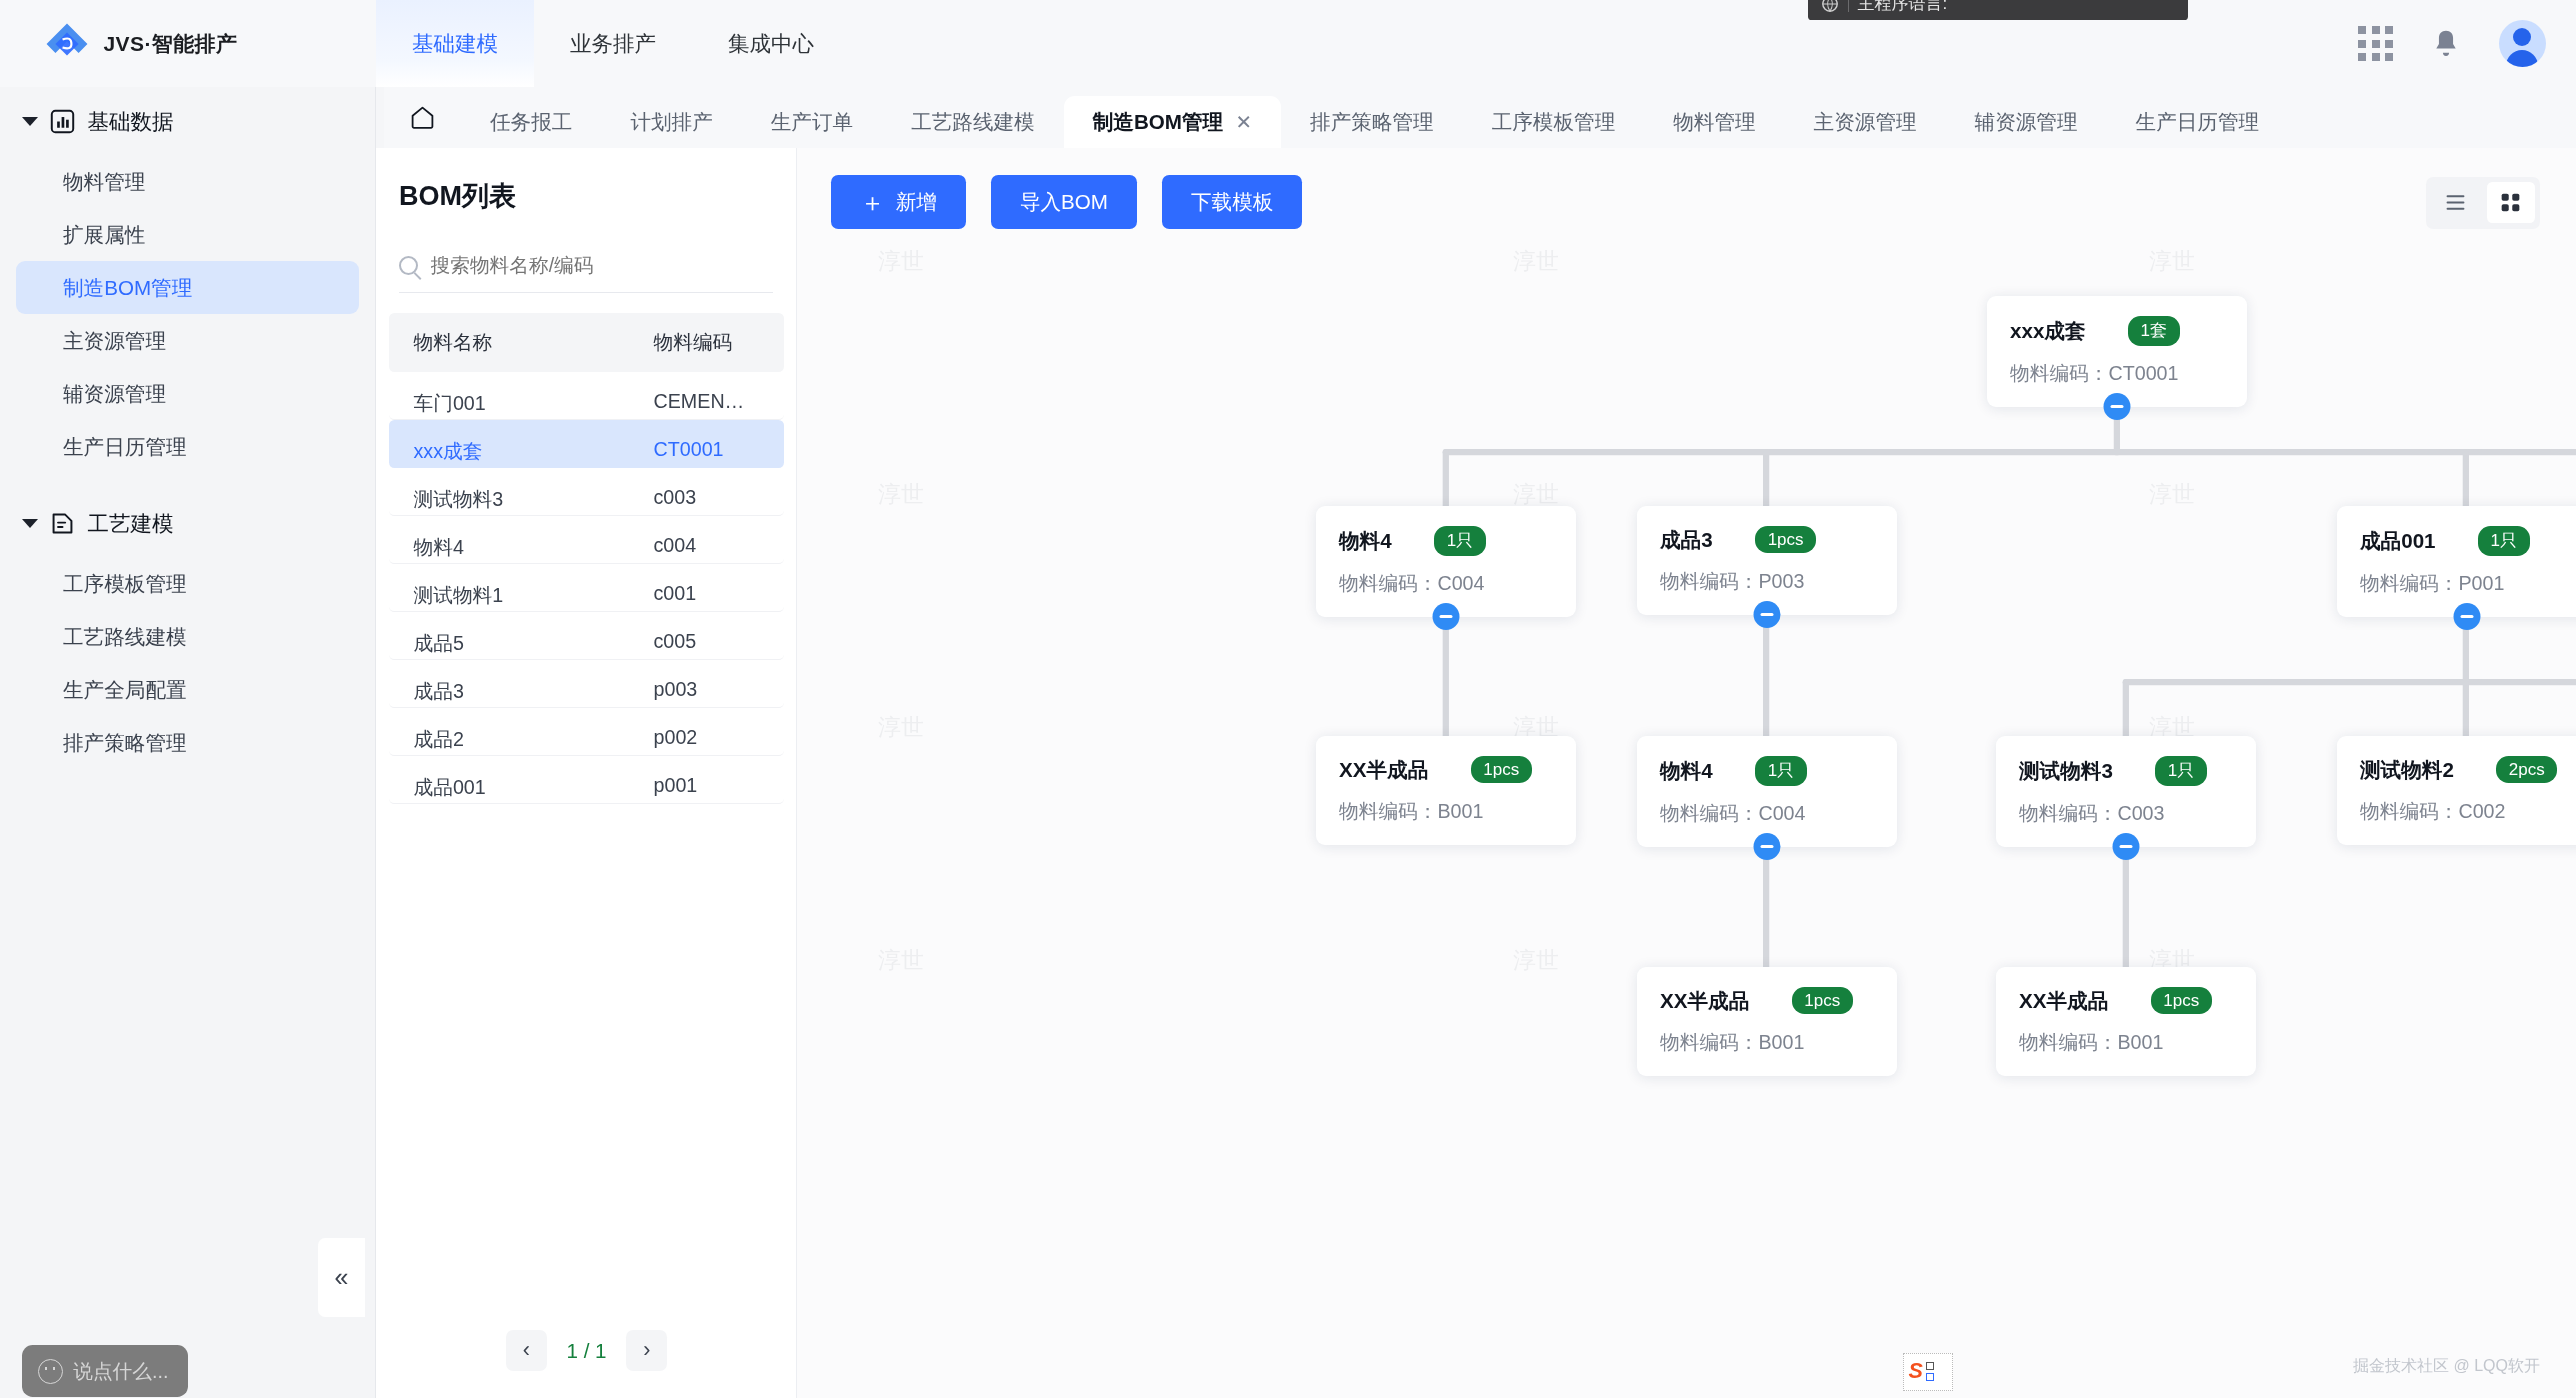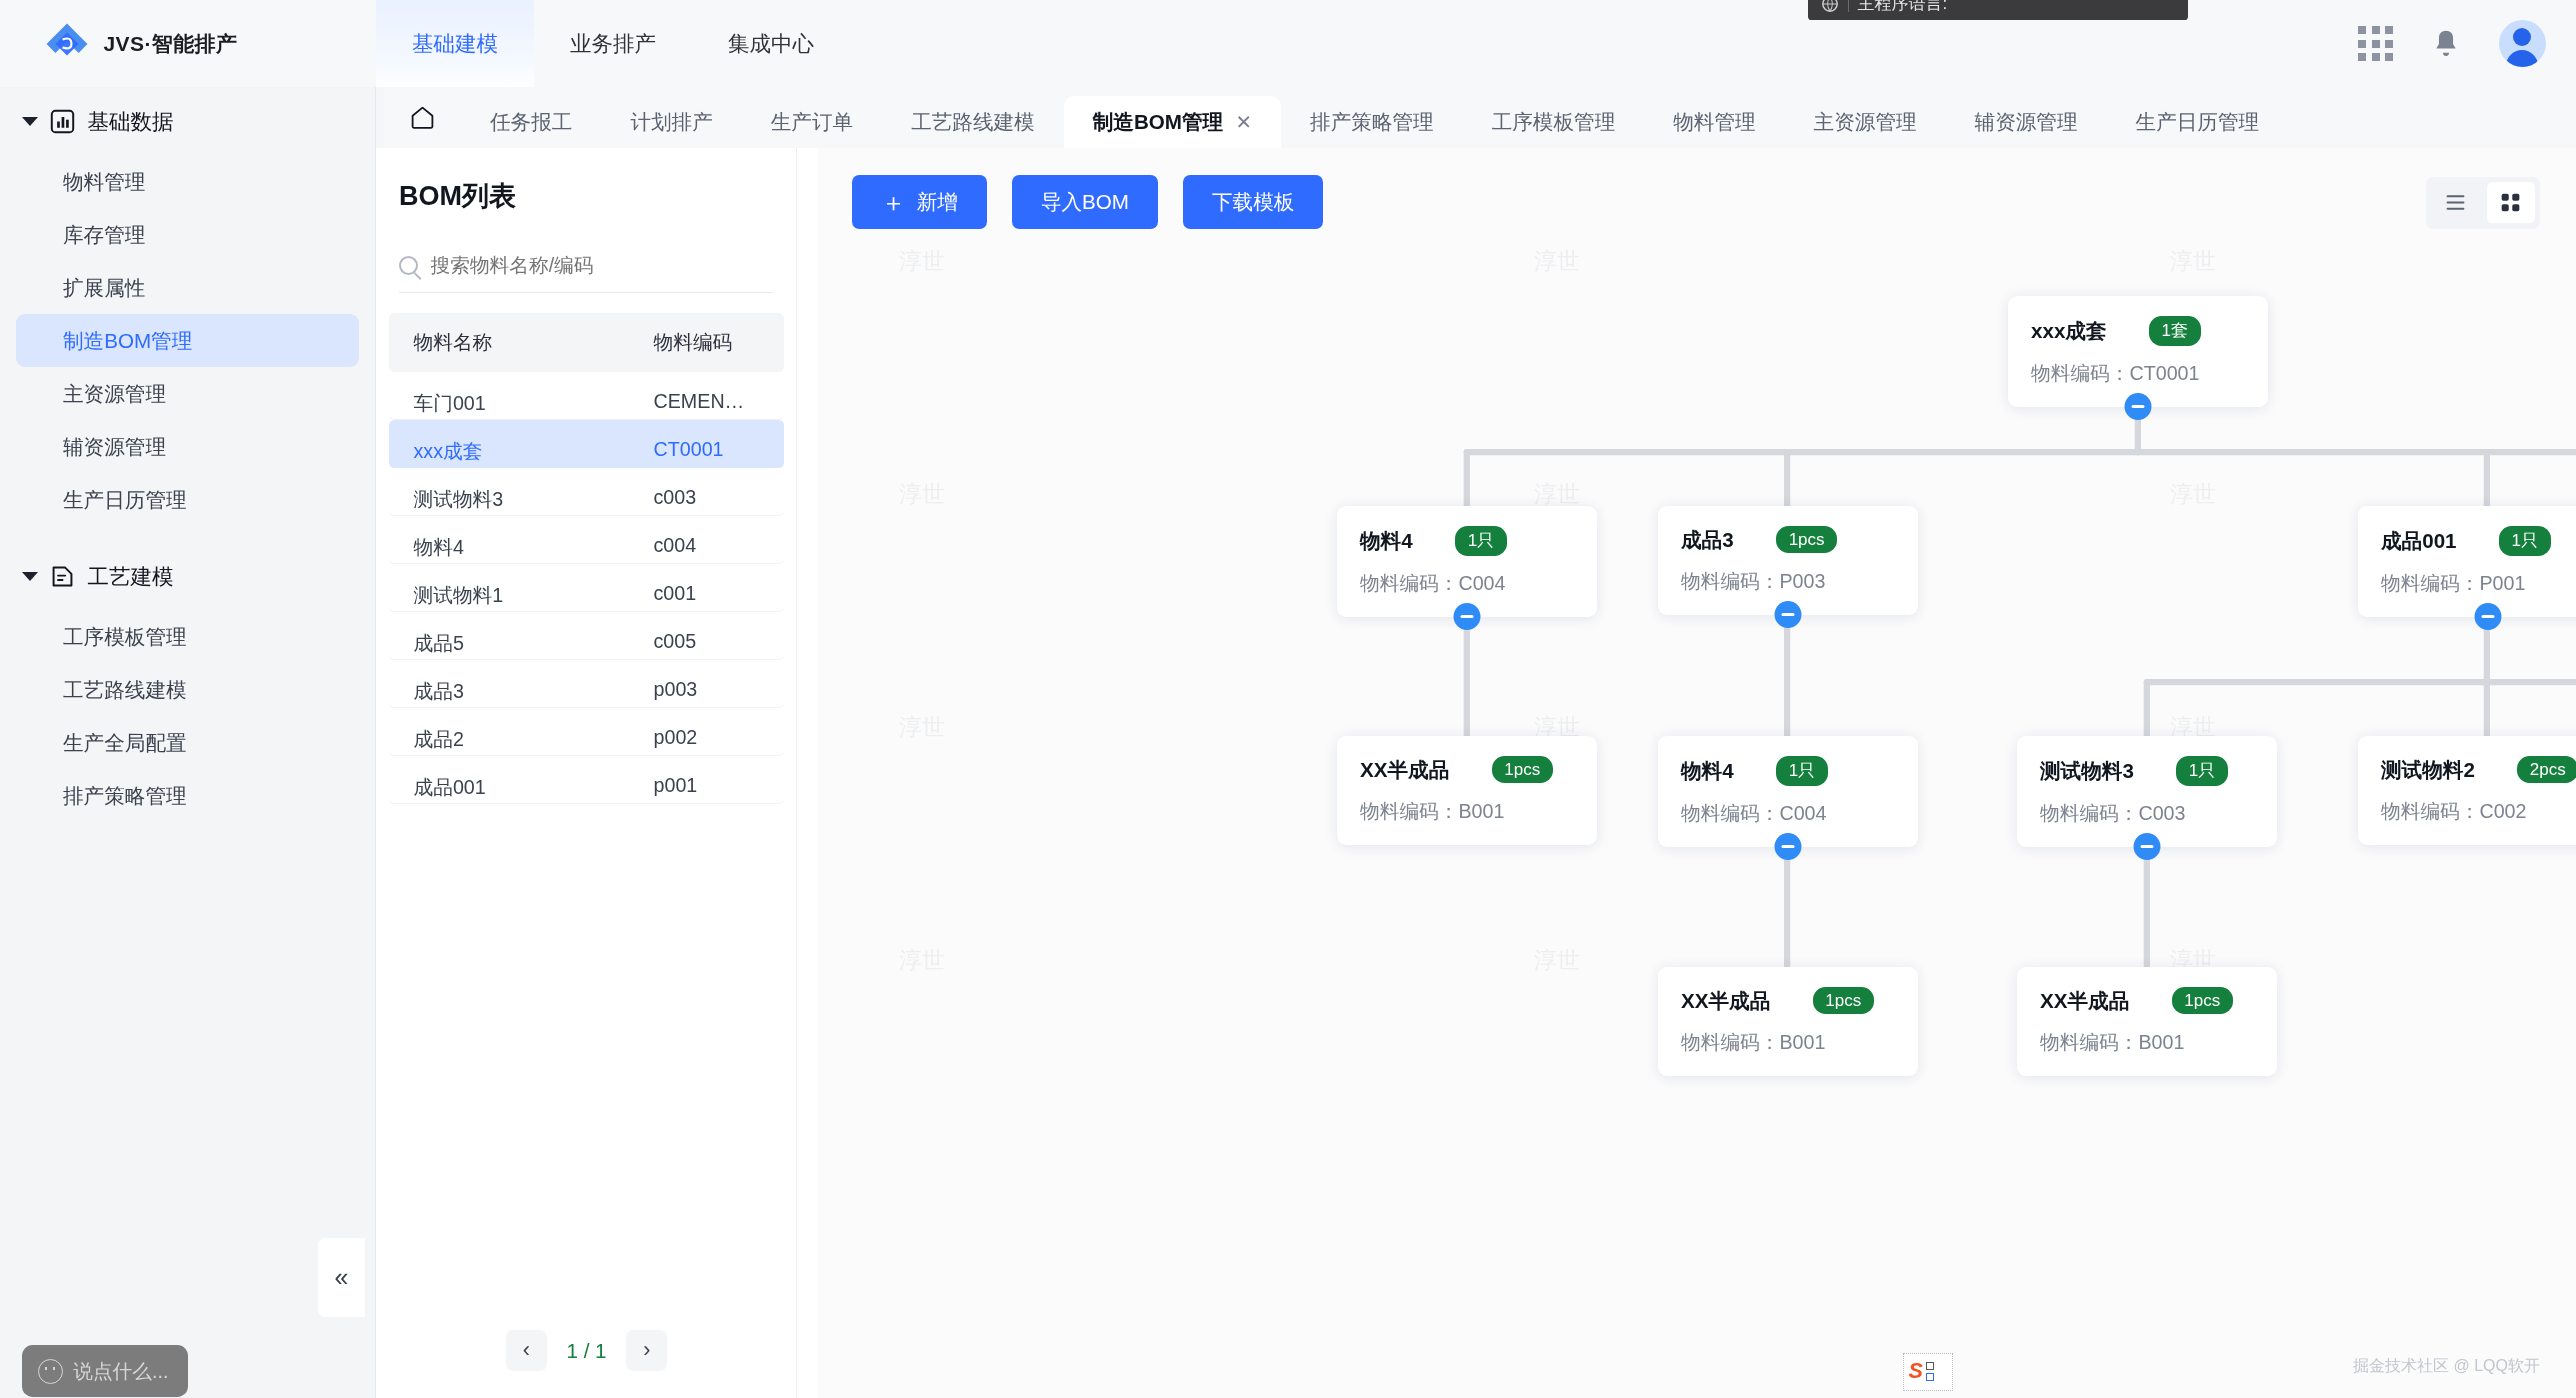--- a/index.html
+++ b/index.html
@@ -119,21 +119,21 @@
     height: 52px; display: flex; align-items: center; gap: 12.5px;
     padding: 0 29px; font-size: 20.6px; color: #5b6370; white-space: nowrap;
     cursor: pointer; border-radius: 10.7px 10.7px 0 0;
   }
   .tab.active { background: #ffffff; color: #11161f; font-weight: 600; }
   .tab .close { font-size: 19.7px; color: #7b8292; }
 
   
   #content {
     position: absolute; left: 376px; top: 148px; width: 2200px; height: 1250px;
-    background: #ffffff; display: flex; gap: 21px;
+    background: #ffffff; display: flex;
   }
   
   #bom-panel { width: 421px; height: 1250px; border-right: 0.9px solid #eceef2; position: relative; }
   #bom-title { font-size: 27px; font-weight: 700; color: #11161f; padding: 30px 0 0 23px; }
   #bom-search {
     margin: 25px 23px 0 23px; height: 54px; border-bottom: 0.9px solid #e7e9ee;
     display: flex; align-items: center; gap: 12.5px;
   }
   .search-glass {
     width: 19px; height: 19px; border: 2.2px solid #b3b9c4; border-radius: 50%;
@@ -297,21 +297,20 @@
         <svg width="25" height="25" viewBox="0 0 28 28">
             <rect x="2" y="2" width="24" height="24" rx="4" stroke="#11161f" stroke-width="2.2" fill="none"></rect>
             <rect x="8" y="14" width="3" height="7" fill="#11161f"></rect>
             <rect x="13" y="9" width="3" height="12" fill="#11161f"></rect>
             <rect x="18" y="12" width="3" height="9" fill="#11161f"></rect>
           </svg>
       </span>
       <span class="side-group-label">基础数据</span>
     </div>
     <div class="side-item">物料管理</div>
-    <div class="side-item">库存管理</div>
     <div class="side-item">扩展属性</div>
     <div class="side-item active">制造BOM管理</div>
     <div class="side-item">主资源管理</div>
     <div class="side-item">辅资源管理</div>
     <div class="side-item">生产日历管理</div>
 
     <div class="side-group" style="margin-top:16px;">
       <span class="caret"></span>
       <span class="side-group-icon">
         <svg width="25" height="25" viewBox="0 0 28 28">

